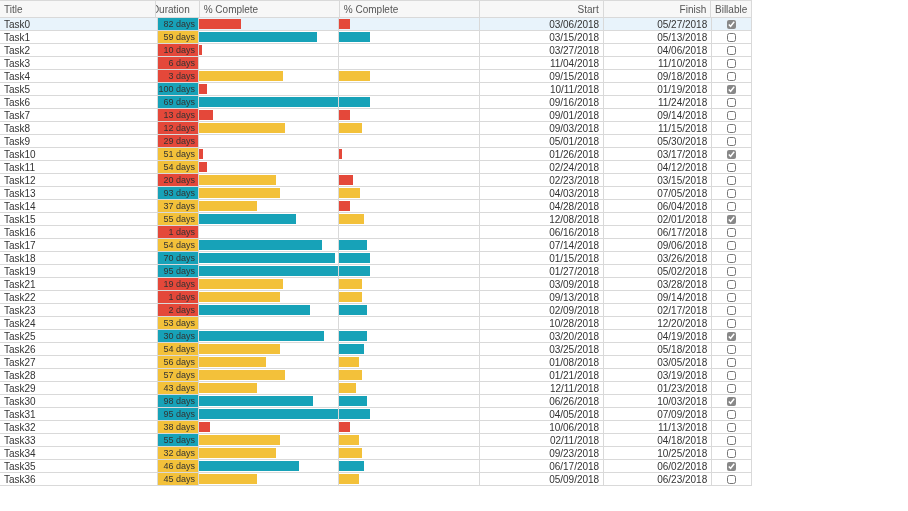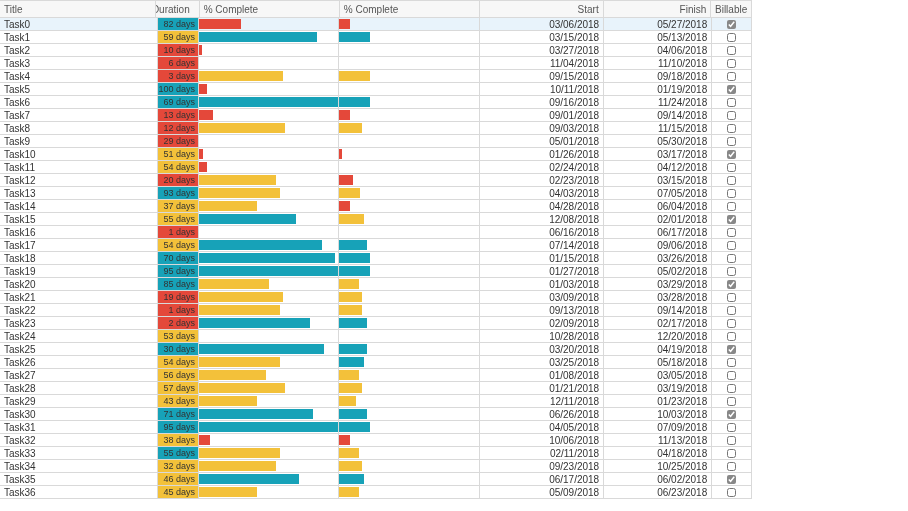--- a/index.html
+++ b/index.html
@@ -522,41 +522,20 @@
             <div class="bar bar-teal" style="width: 22%;"></div>
           </div>
         </div>
         <div class="cell c-start">01/27/2018</div>
         <div class="cell c-finish">05/02/2018</div>
         <div class="cell c-billable">
           <input type="checkbox" style="">
         </div>
       </div>
       <div class="row">
-        <div class="cell c-title">Task20</div>
-        <div class="cell c-duration">
-          <div class="dur-chip chip-teal">85 days</div>
-        </div>
-        <div class="cell c-pc1">
-          <div class="bar-cell">
-            <div class="bar bar-yellow" style="width: 50%;"></div>
-          </div>
-        </div>
-        <div class="cell c-pc2">
-          <div class="bar-cell">
-            <div class="bar bar-yellow" style="width: 14%;"></div>
-          </div>
-        </div>
-        <div class="cell c-start">01/03/2018</div>
-        <div class="cell c-finish">03/29/2018</div>
-        <div class="cell c-billable">
-          <input type="checkbox" checked="" style="">
-        </div>
-      </div>
-      <div class="row">
         <div class="cell c-title">Task21</div>
         <div class="cell c-duration">
           <div class="dur-chip chip-red">19 days</div>
         </div>
         <div class="cell c-pc1">
           <div class="bar-cell">
             <div class="bar bar-yellow" style="width: 60%;"></div>
           </div>
         </div>
         <div class="cell c-pc2">
@@ -734,21 +713,21 @@
         </div>
         <div class="cell c-start">12/11/2018</div>
         <div class="cell c-finish">01/23/2018</div>
         <div class="cell c-billable">
           <input type="checkbox" style="">
         </div>
       </div>
       <div class="row">
         <div class="cell c-title">Task30</div>
         <div class="cell c-duration">
-          <div class="dur-chip chip-teal">71 days</div>
+          <div class="dur-chip chip-teal">98 days</div>
         </div>
         <div class="cell c-pc1">
           <div class="bar-cell">
             <div class="bar bar-teal" style="width: 82%;"></div>
           </div>
         </div>
         <div class="cell c-pc2">
           <div class="bar-cell">
             <div class="bar bar-teal" style="width: 20%;"></div>
           </div>

